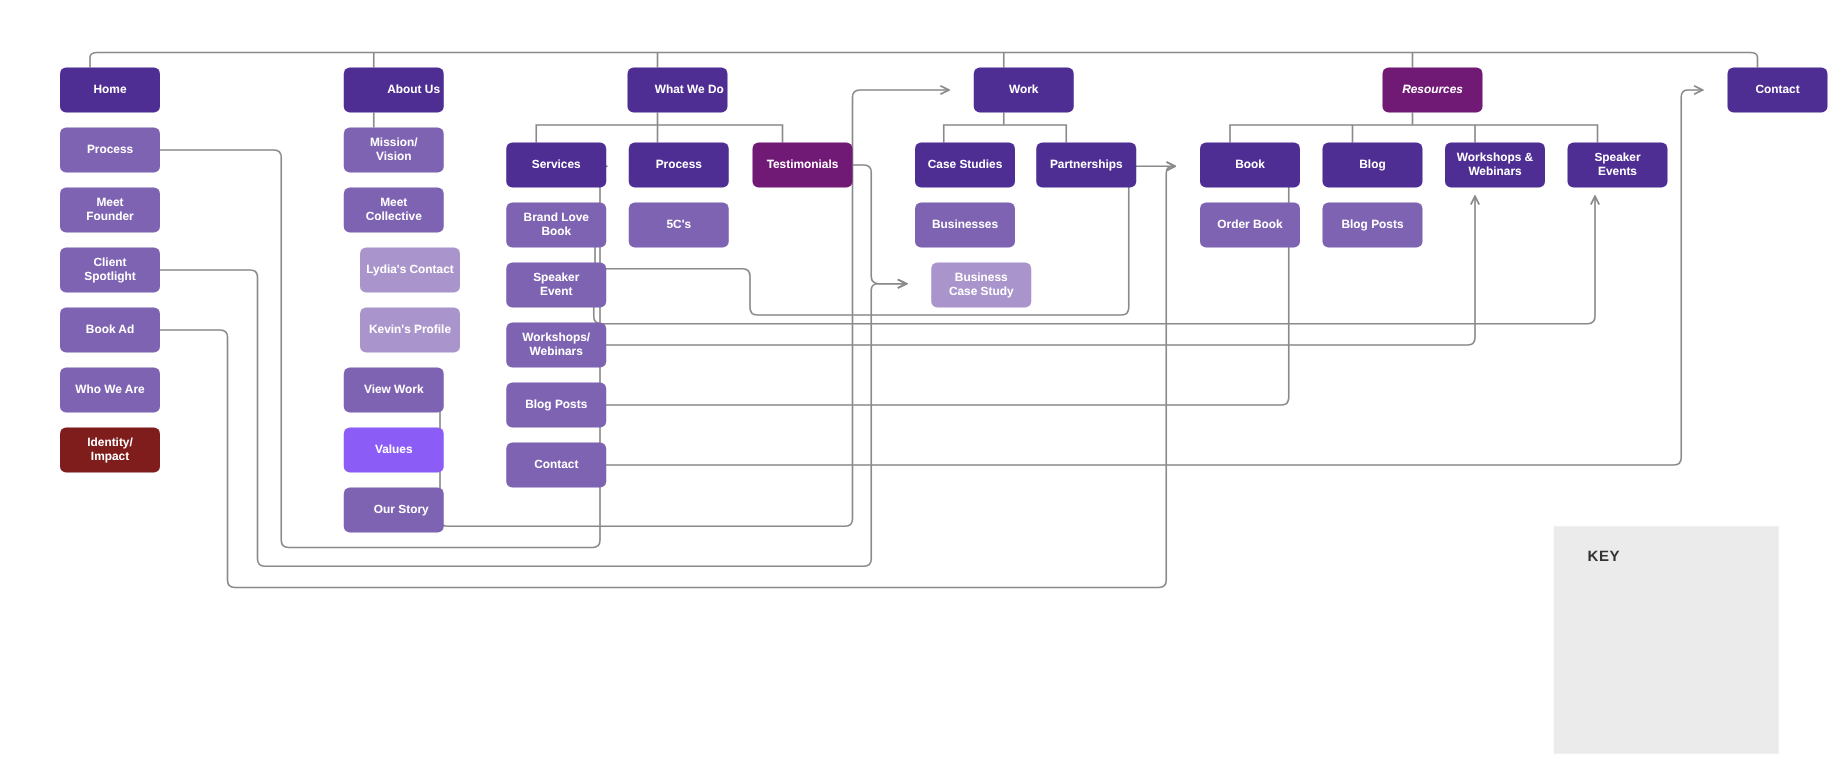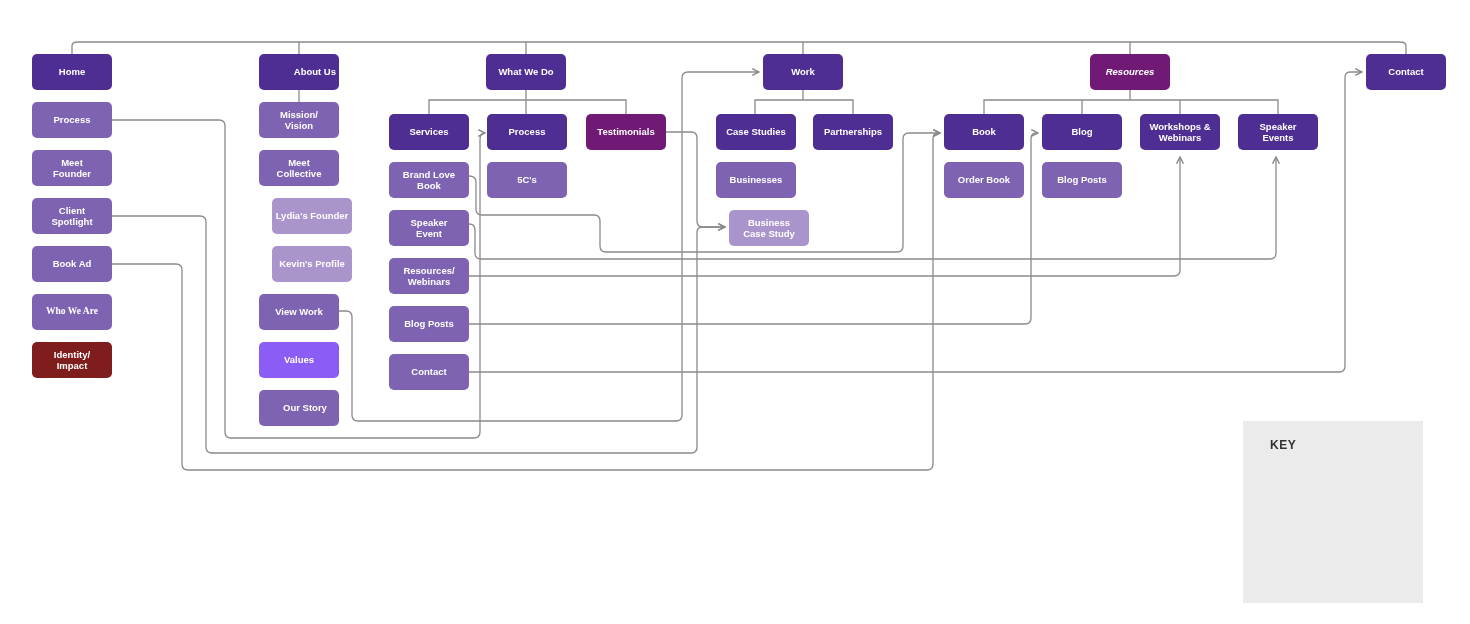--- a/index.html
+++ b/index.html
@@ -4,21 +4,21 @@
 <style>
   html,body{margin:0;padding:0;background:#ffffff;}
   body{width:1470px;height:624px;position:relative;overflow:hidden;
        font-family:"Liberation Sans","DejaVu Sans",sans-serif;}
   #canvas{position:absolute;left:0;top:0;width:1470px;height:624px;}
   svg#wires{position:absolute;left:0;top:0;pointer-events:none;}
   svg#wires path{fill:none;stroke:#8a8a8a;stroke-width:1.3;}
   .node{position:absolute;width:80px;height:36px;border-radius:5px;
         display:flex;align-items:center;justify-content:center;text-align:center;
         color:#ffffff;font-size:9.5px;font-weight:bold;line-height:1.2;
-        white-space:pre-line;box-sizing:border-box;padding:2px 3px;cursor:pointer;}
+        white-space:pre-line;box-sizing:border-box;padding:2px 3px;cursor:pointer;margin-left:16px;}
   .node.main{background:#4e2e93;}
   .node.content{background:#7d63b2;}
   .node.subpage{background:#a995cc;}
   #key-panel{position:absolute;left:1243px;top:421px;width:180px;height:182px;
              background:#ebebeb;}
   #key-title{position:absolute;left:27px;top:17px;font-size:12px;font-weight:bold;
              color:#333333;letter-spacing:.5px;}
 </style>
 </head>
 <body>
@@ -50,50 +50,50 @@
     <path marker-end="url(#arrow)" d="M469,176 Q476,176 476,182 V209 Q476,215 482,215 H594 Q600,215 600,221 V246 Q600,252 606,252 H897 Q903,252 903,246 V139 Q903,133 909,133 H940"></path>
     <path marker-end="url(#arrow)" d="M469,224 Q475,224 475,230 V253 Q475,259 481,259 H1270 Q1276,259 1276,253 V157"></path>
     <path marker-end="url(#arrow)" d="M469,276 H1174 Q1180,276 1180,270 V157"></path>
     <path marker-end="url(#arrow)" d="M469,324 H1025 Q1031,324 1031,318 V139 Q1031,133 1036,133 H1038"></path>
     <path marker-end="url(#arrow)" d="M469,372 H1339 Q1345,372 1345,366 V78 Q1345,72 1350,72 H1362"></path>
   </svg>
 
   <div id="nodes">
       <div class="node main" style="left: 32px; top: 54px; background: rgb(78, 46, 147);"><span>Home</span></div>
       <div class="node main" style="left: 259px; top: 54px; background: rgb(78, 46, 147); justify-content: flex-end;"><span>About Us</span></div>
-      <div class="node main" style="left: 486px; top: 54px; background: rgb(78, 46, 147);"><span>What We Do</span></div>
+      <div class="node main" style="left: 486px; top: 54px; background: rgb(78, 46, 147); justify-content: flex-end;"><span>What We Do</span></div>
       <div class="node main" style="left: 763px; top: 54px; background: rgb(78, 46, 147);"><span>Work</span></div>
       <div class="node main" style="left: 1090px; top: 54px; background: #701a75; font-style: italic;"><span>Resources</span></div>
       <div class="node main" style="left: 1366px; top: 54px; background: rgb(78, 46, 147);"><span>Contact</span></div>
       <div class="node content" style="left: 32px; top: 102px; background: rgb(125, 99, 178);"><span>Process</span></div>
       <div class="node content" style="left: 32px; top: 150px; background: rgb(125, 99, 178);"><span>Meet
 Founder</span></div>
       <div class="node content" style="left: 32px; top: 198px; background: rgb(125, 99, 178);"><span>Client
 Spotlight</span></div>
       <div class="node content" style="left: 32px; top: 246px; background: rgb(125, 99, 178);"><span>Book Ad</span></div>
-      <div class="node content" style="left: 32px; top: 294px; background: rgb(125, 99, 178); font-family: Liberation Serif, serif;"><span>Who We Are</span></div>
+      <div class="node content" style="left: 32px; top: 294px; background: rgb(125, 99, 178);"><span>Who We Are</span></div>
       <div class="node content" style="left: 32px; top: 342px; background: #7f1d1d;"><span>Identity/
 Impact</span></div>
       <div class="node content" style="left: 259px; top: 102px; background: rgb(125, 99, 178);"><span>Mission/
 Vision</span></div>
       <div class="node content" style="left: 259px; top: 150px; background: rgb(125, 99, 178);"><span>Meet
 Collective</span></div>
-      <div class="node subpage" style="left: 272px; top: 198px; background: rgb(169, 149, 204);"><span>Lydia's Founder</span></div>
+      <div class="node subpage" style="left: 272px; top: 198px; background: rgb(169, 149, 204);"><span>Lydia's Contact</span></div>
       <div class="node subpage" style="left: 272px; top: 246px; background: rgb(169, 149, 204);"><span>Kevin's Profile</span></div>
       <div class="node content" style="left: 259px; top: 294px; background: rgb(125, 99, 178);"><span>View Work</span></div>
       <div class="node content" style="left: 259px; top: 342px; background: #8b5cf6;"><span>Values</span></div>
       <div class="node content" style="left: 259px; top: 390px; background: rgb(125, 99, 178); padding-left: 15px;"><span>Our Story</span></div>
       <div class="node main" style="left: 389px; top: 114px; background: rgb(78, 46, 147);"><span>Services</span></div>
       <div class="node main" style="left: 487px; top: 114px; background: rgb(78, 46, 147);"><span>Process</span></div>
       <div class="node main" style="left: 586px; top: 114px; background: #701a75;"><span>Testimonials</span></div>
       <div class="node content" style="left: 389px; top: 162px; background: rgb(125, 99, 178);"><span>Brand Love
 Book</span></div>
       <div class="node content" style="left: 389px; top: 210px; background: rgb(125, 99, 178);"><span>Speaker
 Event</span></div>
-      <div class="node content" style="left: 389px; top: 258px; background: rgb(125, 99, 178);"><span>Resources/
+      <div class="node content" style="left: 389px; top: 258px; background: rgb(125, 99, 178);"><span>Workshops/
 Webinars</span></div>
       <div class="node content" style="left: 389px; top: 306px; background: rgb(125, 99, 178);"><span>Blog Posts</span></div>
       <div class="node content" style="left: 389px; top: 354px; background: rgb(125, 99, 178);"><span>Contact</span></div>
       <div class="node content" style="left: 487px; top: 162px; background: rgb(125, 99, 178);"><span>5C's</span></div>
       <div class="node main" style="left: 716px; top: 114px; background: rgb(78, 46, 147);"><span>Case Studies</span></div>
       <div class="node main" style="left: 813px; top: 114px; background: rgb(78, 46, 147);"><span>Partnerships</span></div>
       <div class="node content" style="left: 716px; top: 162px; background: rgb(125, 99, 178);"><span>Businesses</span></div>
       <div class="node subpage" style="left: 729px; top: 210px; background: rgb(169, 149, 204);"><span>Business
 Case Study</span></div>
       <div class="node main" style="left: 944px; top: 114px; background: rgb(78, 46, 147);"><span>Book</span></div>

